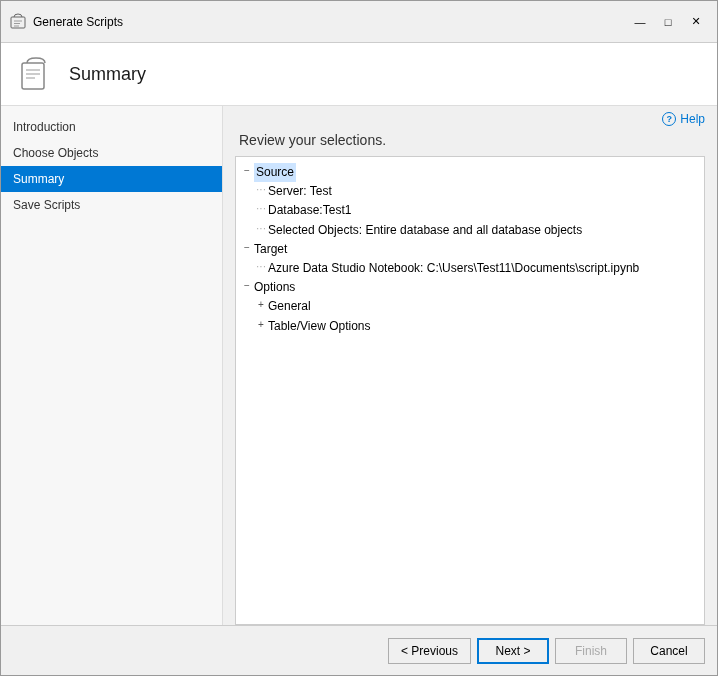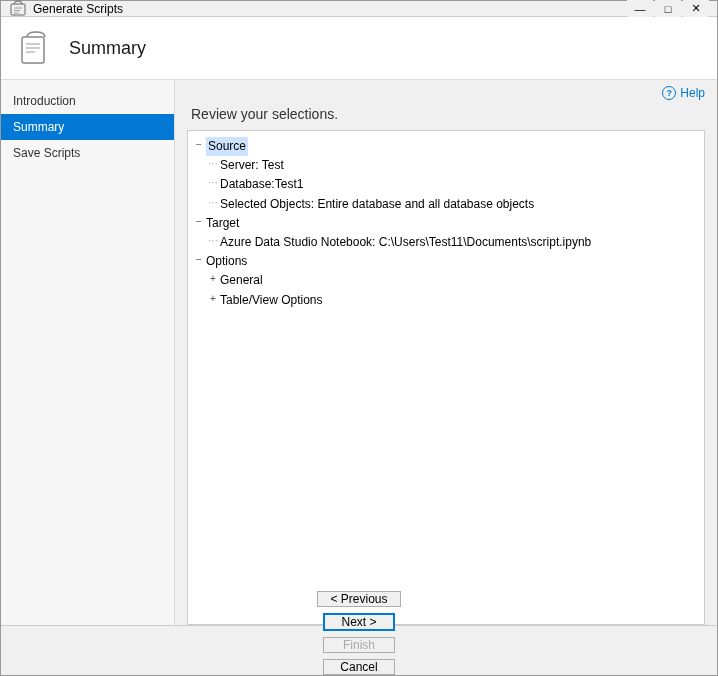--- a/index.html
+++ b/index.html
@@ -18,21 +18,21 @@
       width: 718px;
       height: 676px;
       background: #f0f0f0;
       border: 1px solid #999;
       display: flex;
       flex-direction: column;
       box-shadow: 2px 2px 8px rgba(0,0,0,0.3);
     }
     .title-bar {
       background: #f0f0f0;
-      height: 16px;
+      height: 42px;
       display: flex;
       align-items: center;
       padding: 0 8px;
       border-bottom: 1px solid #ccc;
       flex-shrink: 0;
     }
     .title-bar-icon {
       width: 18px;
       height: 18px;
       margin-right: 6px;
@@ -80,21 +80,21 @@
       font-weight: 400;
     }
 
     .window-body {
       display: flex;
       flex: 1;
       overflow: hidden;
     }
 
     .sidebar {
-      width: 174px;
+      width: 222px;
       background: #f7f7f7;
       border-right: 1px solid #ddd;
       padding: 8px 0;
       flex-shrink: 0;
     }
     .sidebar-item {
       padding: 6px 12px;
       cursor: pointer;
       color: #333;
       font-size: 12px;
@@ -191,21 +191,20 @@
     .footer {
       height: 50px;
       background: #f0f0f0;
       border-top: 1px solid #ccc;
       display: flex;
       align-items: center;
       justify-content: flex-end;
       padding: 0 12px;
       gap: 6px;
       flex-shrink: 0;
-      flex-direction: column;
     }
     .footer-btn {
       min-width: 72px;
       height: 26px;
       padding: 0 12px;
       font-size: 12px;
       cursor: pointer;
       border: 1px solid #adadad;
       background: #f0f0f0;
       color: #000;
@@ -250,20 +249,23 @@
     </svg>
     <span class="header-title">Summary</span>
   </div>
 
   <div class="window-body">
 
     <div class="sidebar">
       <div class="sidebar-item">
         <span>Introduction</span>
       </div>
+      <div class="sidebar-item">
+        <span>Choose Objects</span>
+      </div>
       <div class="sidebar-item active">
         <span>Summary</span>
       </div>
       <div class="sidebar-item">
         <span>Save Scripts</span>
       </div>
     </div>
 
     <div class="main-content">
       <div class="help-bar">

